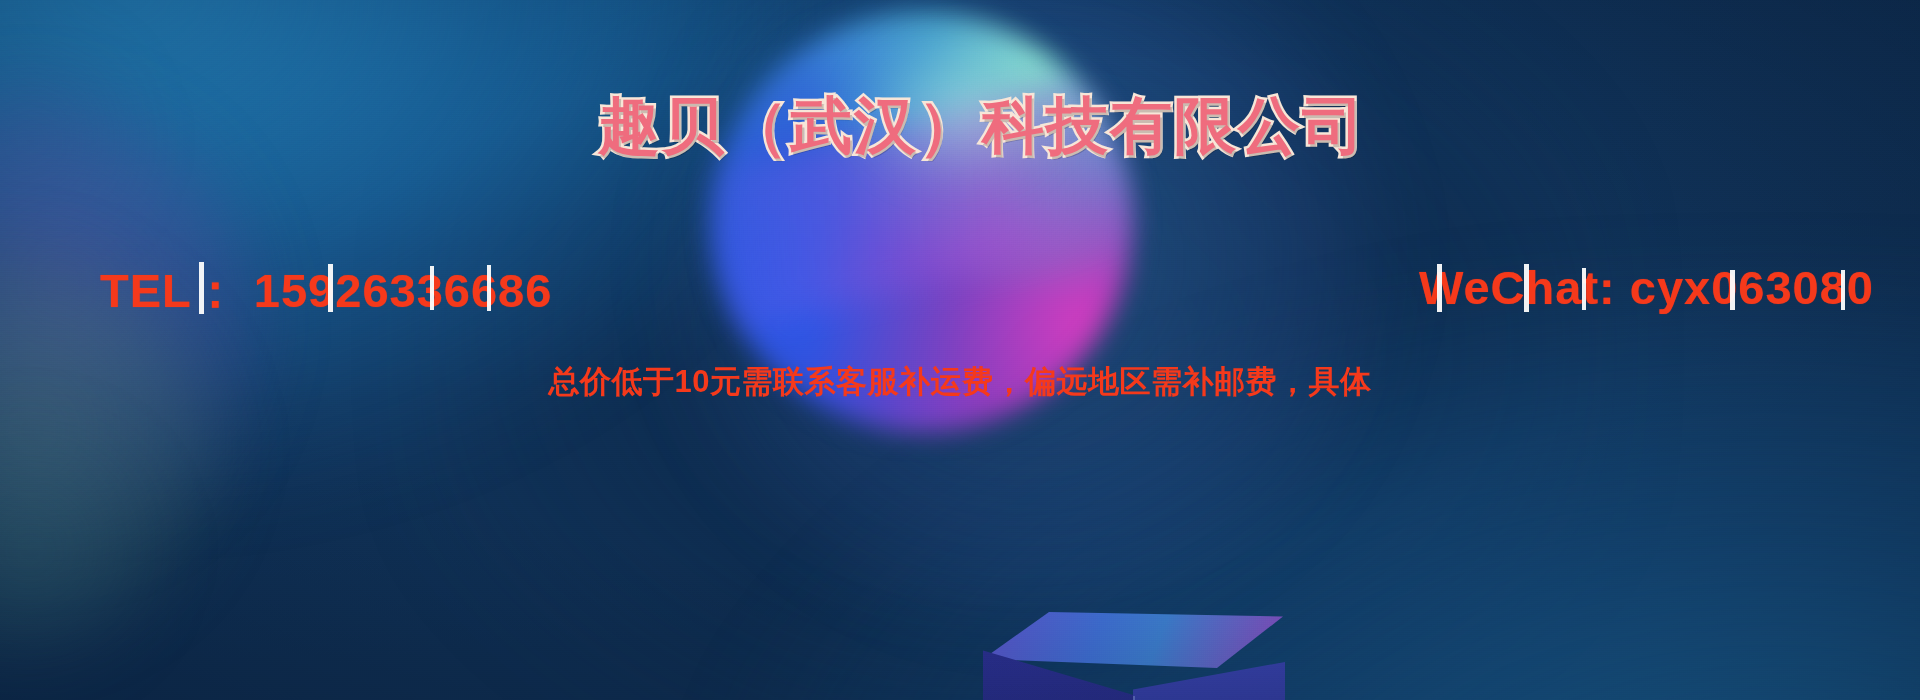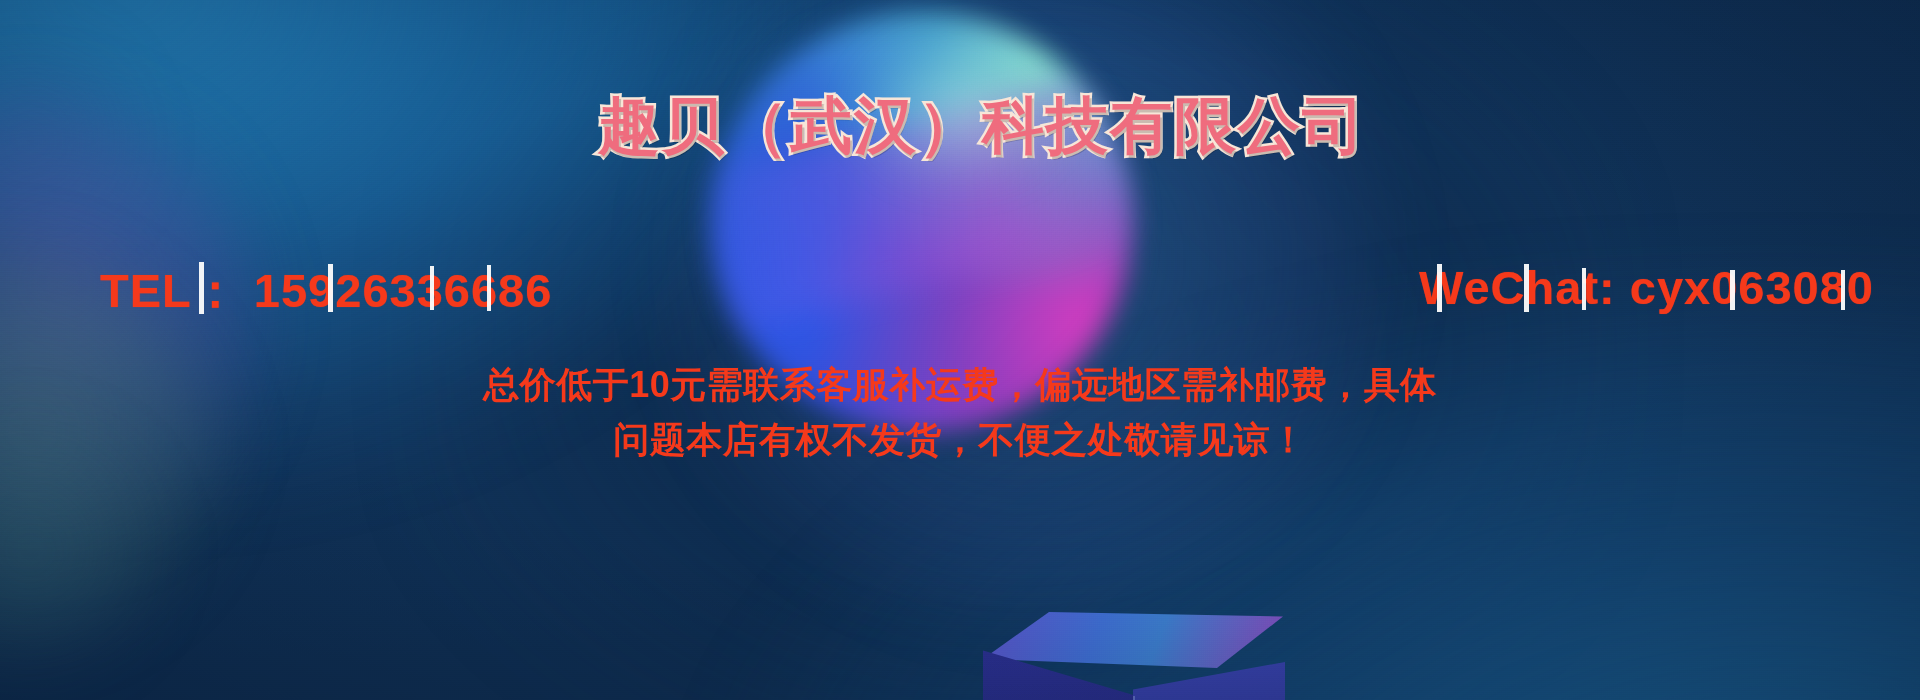--- a/index.html
+++ b/index.html
@@ -139,21 +139,21 @@
     white-space:nowrap;
     text-shadow:0 0 1px rgba(245,57,27,.6);
   }
   .tel{left:100px;}
   .wechat{right:46px;}
   
   .glitch{position:absolute;background:#fdfdfd;opacity:.95;}
 
   .notice{
     position:absolute;left:0;right:0;top:358px;text-align:center;
-    color:#f5391b;font-size:36px;font-weight:bold;line-height:1.52;
+    color:#f5391b;font-size:31px;font-weight:bold;line-height:1.52;
     letter-spacing:.5px;
   }
   .notice div{white-space:nowrap;}
 </style>
 </head>
 <body>
 
 <div id="stage">
 
   <div class="bg-base"></div>
@@ -201,17 +201,16 @@
         <span class="glitch" style="left:105px;top:4px;width:5px;height:48px;"></span>
         <span class="glitch" style="left:163px;top:8px;width:4px;height:42px;"></span>
         <span class="glitch" style="left:311px;top:10px;width:5px;height:40px;"></span>
         <span class="glitch" style="left:422px;top:10px;width:4px;height:40px;"></span>
       </div>
 
     </div>
 
     <div class="notice">
       <div>总价低于10元需联系客服补运费，偏远地区需补邮费，具体</div>
-      <div>问题本店有权不发货，不便之处敬请见谅！</div>
     </div>
 
   </div>
 </div>
 
 </body></html>

